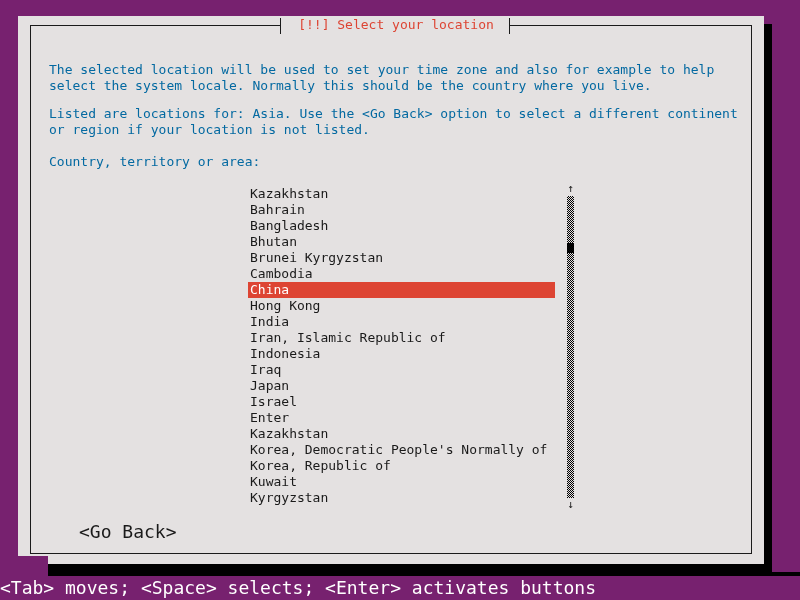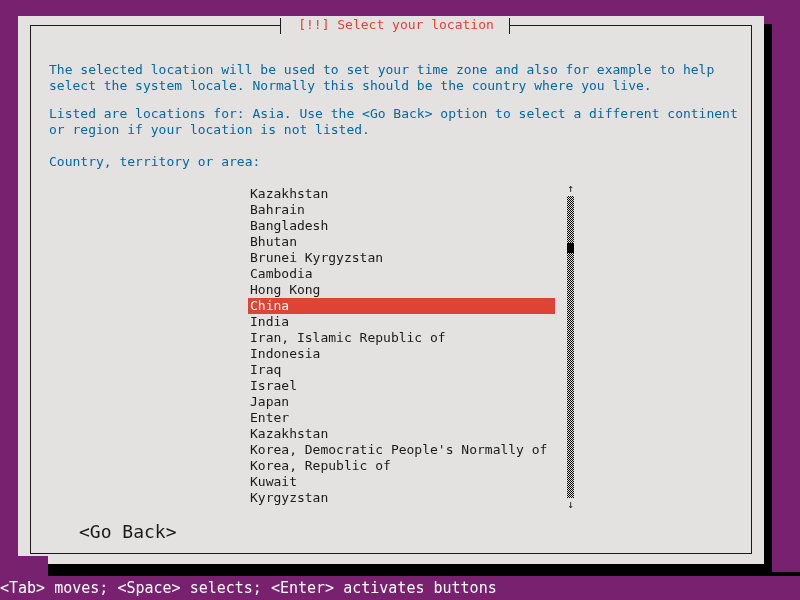--- a/index.html
+++ b/index.html
@@ -198,21 +198,21 @@
 
   
   #statusbar {
     position: absolute;
     left: 0;
     top: 576px;
     width: 800px;
     height: 24px;
     background: #77216f;
     color: #ffffff;
-    font-size: 15px;
+    font-size: 18px;
     line-height: 24px;
     white-space: pre;
     padding-left: 0px;
     box-sizing: border-box;
   }
   #statusbar-strip {
     position: absolute;
     left: 0;
     top: 572px;
     width: 800px;
@@ -255,28 +255,28 @@
 or region if your location is not listed.</div>
     <div class="para" id="label-country">Country, territory or area:</div>
 
     <div id="list">
         <div class="list-item">Kazakhstan</div>
         <div class="list-item">Bahrain</div>
         <div class="list-item">Bangladesh</div>
         <div class="list-item">Bhutan</div>
         <div class="list-item">Brunei Kyrgyzstan</div>
         <div class="list-item">Cambodia</div>
+        <div class="list-item selected">China</div>
         <div class="list-item">Hong Kong</div>
-        <div class="list-item selected">China</div>
         <div class="list-item">India</div>
         <div class="list-item">Iran, Islamic Republic of</div>
         <div class="list-item">Indonesia</div>
         <div class="list-item">Iraq</div>
+        <div class="list-item">Japan</div>
         <div class="list-item">Israel</div>
-        <div class="list-item">Japan</div>
         <div class="list-item">Enter</div>
         <div class="list-item">Kazakhstan</div>
         <div class="list-item">Korea, Democratic People's Normally of</div>
         <div class="list-item">Korea, Republic of</div>
         <div class="list-item">Kuwait</div>
         <div class="list-item">Kyrgyzstan</div>
       </div>
 
     <div id="scrollbar">
       <div id="scroll-up">↑</div>

